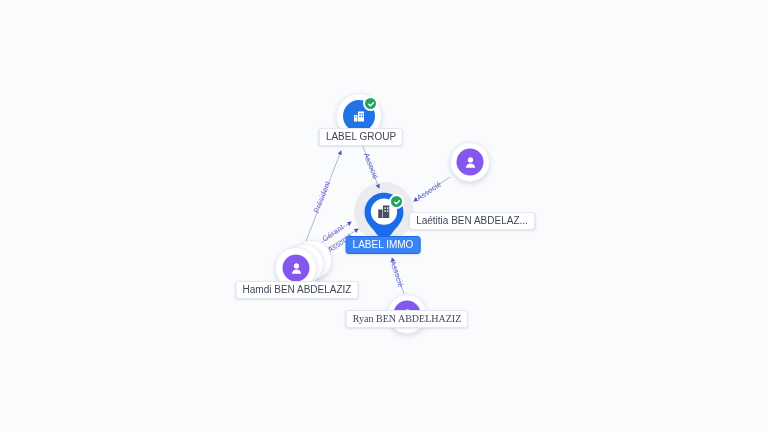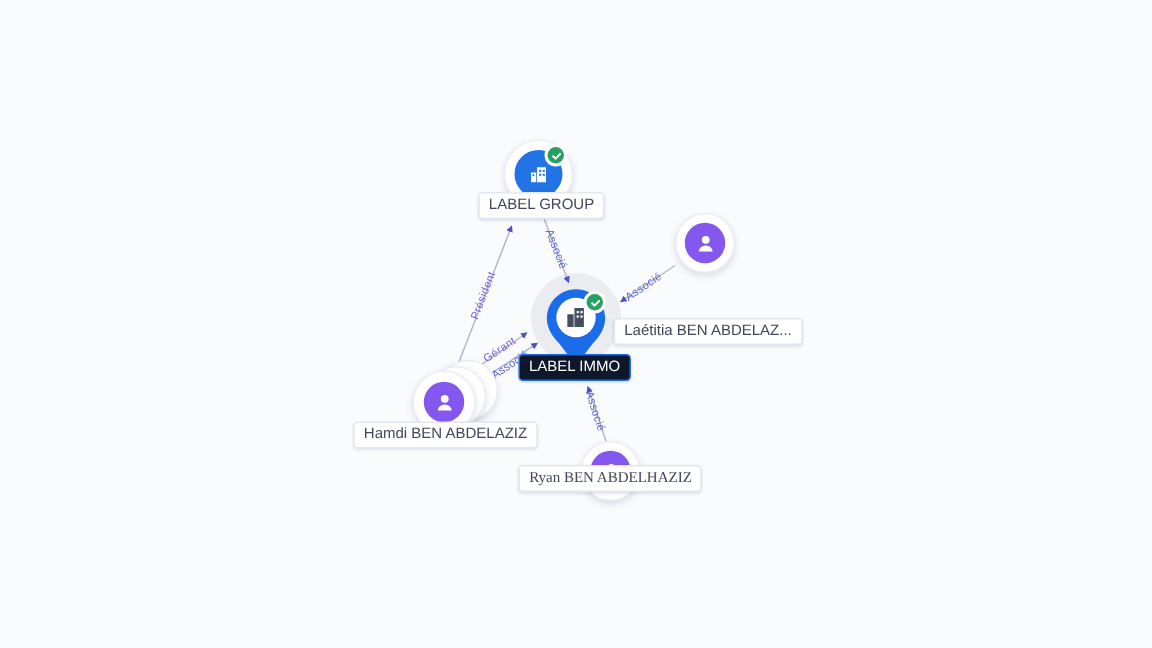--- a/index.html
+++ b/index.html
@@ -33,21 +33,21 @@
     display:flex;align-items:center;justify-content:center;
   }
   .pin{position:absolute;z-index:4;}
   .node-label{
     position:absolute;z-index:6;transform:translateX(-50%);
     background:#fff;border:1px solid #e4e7ef;border-radius:3px;
     padding:2px 6px;font-size:10px;line-height:1.2;color:#41465a;
     white-space:nowrap;box-shadow:0 1px 2px rgba(70,80,120,.15);
   }
   .node-label.focus{
-    background:#0f172a;border-color:#1a6ce8;color:#fff;
+    background:#3b82f6;border-color:#1a6ce8;color:#fff;
   }
 </style>
 </head>
 <body>
 
 <div class="canvas">
 
   <div class="halo" style="left:354px;top:182px;width:60px;height:60px;"></div>
 
   <svg class="edges" width="768" height="432" viewBox="0 0 768 432">

